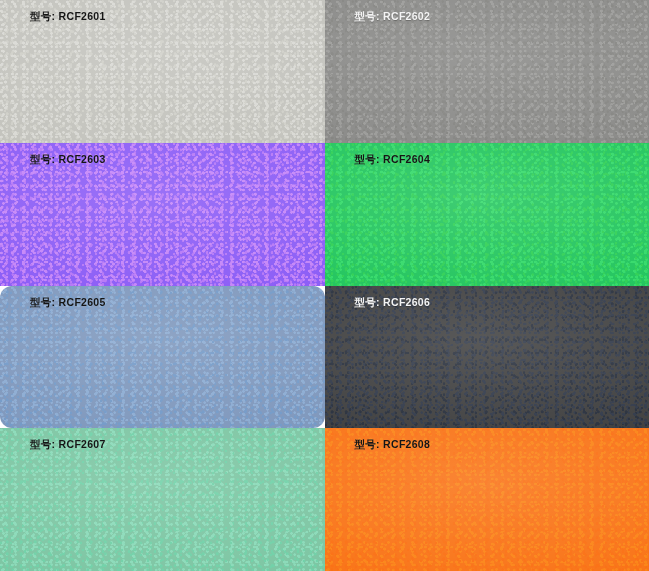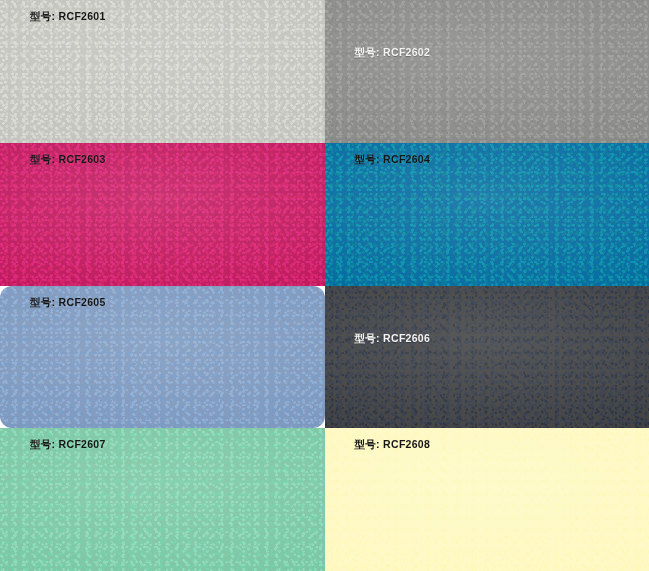--- a/index.html
+++ b/index.html
@@ -57,59 +57,59 @@
     top:9px;
     font-size:10.5px;
     font-weight:bold;
     letter-spacing:0.3px;
     line-height:1.45;
     white-space:nowrap;
     z-index:4;
   }
 
   .swatch-label.dark  { color:#151515; text-shadow:0 0 1px rgba(255,255,255,0.16); }
-  .swatch-label.light { color:#f4f4f4; text-shadow:0 1px 1px rgba(0,0,0,0.28);margin-top:36px; }
+  .swatch-label.light { color:#f4f4f4; text-shadow:0 1px 1px rgba(0,0,0,0.28); }
 </style>
 </head>
 <body>
 
 <div id="swatch-grid">
     <div class="swatch" style="background: rgb(195, 195, 189);">
       <div class="texture" style="background: radial-gradient(circle at 13% 22%, rgb(214, 214, 209) 0px, rgb(214, 214, 209) 1.1px, transparent 1.6px) 0% 0% / 11px 9px, radial-gradient(circle at 38% 9%, rgb(174, 174, 167) 0px, rgb(174, 174, 167) 1px, transparent 1.5px) 0% 0% / 13px 11px, radial-gradient(circle at 62% 31%, rgb(214, 214, 209) 0px, rgb(214, 214, 209) 1.3px, transparent 1.8px) 0% 0% / 9px 13px, radial-gradient(circle at 85% 16%, rgb(174, 174, 167) 0px, rgb(174, 174, 167) 1px, transparent 1.5px) 0% 0% / 15px 10px, radial-gradient(circle at 7% 58%, rgb(174, 174, 167) 0px, rgb(174, 174, 167) 1.2px, transparent 1.7px) 0% 0% / 10px 12px, radial-gradient(circle at 29% 71%, rgb(214, 214, 209) 0px, rgb(214, 214, 209) 1.1px, transparent 1.6px) 0% 0% / 12px 9px, radial-gradient(circle at 51% 49%, rgb(174, 174, 167) 0px, rgb(174, 174, 167) 1.3px, transparent 1.8px) 0% 0% / 14px 12px, radial-gradient(circle at 74% 66%, rgb(214, 214, 209) 0px, rgb(214, 214, 209) 1px, transparent 1.5px) 0% 0% / 9px 10px, radial-gradient(circle at 93% 83%, rgb(174, 174, 167) 0px, rgb(174, 174, 167) 1.2px, transparent 1.7px) 0% 0% / 13px 14px, radial-gradient(circle at 20% 92%, rgb(214, 214, 209) 0px, rgb(214, 214, 209) 1.1px, transparent 1.6px) 0% 0% / 11px 13px, radial-gradient(circle at 44% 87%, rgb(174, 174, 167) 0px, rgb(174, 174, 167) 1px, transparent 1.5px) 0% 0% / 16px 11px, radial-gradient(circle at 68% 96%, rgb(214, 214, 209) 0px, rgb(214, 214, 209) 1.2px, transparent 1.7px) 0% 0% / 10px 15px;"></div>
       <div class="sheen"></div>
       <div class="swatch-label dark">型号: RCF2601</div>
     </div>
     <div class="swatch" style="background: rgb(138, 138, 136);">
       <div class="texture" style="background: radial-gradient(circle at 13% 22%, rgb(162, 162, 160) 0px, rgb(162, 162, 160) 1.1px, transparent 1.6px) 0% 0% / 11px 9px, radial-gradient(circle at 38% 9%, rgb(116, 116, 114) 0px, rgb(116, 116, 114) 1px, transparent 1.5px) 0% 0% / 13px 11px, radial-gradient(circle at 62% 31%, rgb(162, 162, 160) 0px, rgb(162, 162, 160) 1.3px, transparent 1.8px) 0% 0% / 9px 13px, radial-gradient(circle at 85% 16%, rgb(116, 116, 114) 0px, rgb(116, 116, 114) 1px, transparent 1.5px) 0% 0% / 15px 10px, radial-gradient(circle at 7% 58%, rgb(116, 116, 114) 0px, rgb(116, 116, 114) 1.2px, transparent 1.7px) 0% 0% / 10px 12px, radial-gradient(circle at 29% 71%, rgb(162, 162, 160) 0px, rgb(162, 162, 160) 1.1px, transparent 1.6px) 0% 0% / 12px 9px, radial-gradient(circle at 51% 49%, rgb(116, 116, 114) 0px, rgb(116, 116, 114) 1.3px, transparent 1.8px) 0% 0% / 14px 12px, radial-gradient(circle at 74% 66%, rgb(162, 162, 160) 0px, rgb(162, 162, 160) 1px, transparent 1.5px) 0% 0% / 9px 10px, radial-gradient(circle at 93% 83%, rgb(116, 116, 114) 0px, rgb(116, 116, 114) 1.2px, transparent 1.7px) 0% 0% / 13px 14px, radial-gradient(circle at 20% 92%, rgb(162, 162, 160) 0px, rgb(162, 162, 160) 1.1px, transparent 1.6px) 0% 0% / 11px 13px, radial-gradient(circle at 44% 87%, rgb(116, 116, 114) 0px, rgb(116, 116, 114) 1px, transparent 1.5px) 0% 0% / 16px 11px, radial-gradient(circle at 68% 96%, rgb(162, 162, 160) 0px, rgb(162, 162, 160) 1.2px, transparent 1.7px) 0% 0% / 10px 15px;"></div>
       <div class="sheen"></div>
       <div class="swatch-label light">型号: RCF2602</div>
     </div>
-    <div class="swatch" style="background: #be185d;">
+    <div class="swatch" style="background: #8b5cf6;">
       <div class="texture" style="background: radial-gradient(circle at 13% 22%, rgb(243, 231, 196) 0px, rgb(243, 231, 196) 1.1px, transparent 1.6px) 0% 0% / 11px 9px, radial-gradient(circle at 38% 9%, rgb(214, 195, 146) 0px, rgb(214, 195, 146) 1px, transparent 1.5px) 0% 0% / 13px 11px, radial-gradient(circle at 62% 31%, rgb(243, 231, 196) 0px, rgb(243, 231, 196) 1.3px, transparent 1.8px) 0% 0% / 9px 13px, radial-gradient(circle at 85% 16%, rgb(214, 195, 146) 0px, rgb(214, 195, 146) 1px, transparent 1.5px) 0% 0% / 15px 10px, radial-gradient(circle at 7% 58%, rgb(214, 195, 146) 0px, rgb(214, 195, 146) 1.2px, transparent 1.7px) 0% 0% / 10px 12px, radial-gradient(circle at 29% 71%, rgb(243, 231, 196) 0px, rgb(243, 231, 196) 1.1px, transparent 1.6px) 0% 0% / 12px 9px, radial-gradient(circle at 51% 49%, rgb(214, 195, 146) 0px, rgb(214, 195, 146) 1.3px, transparent 1.8px) 0% 0% / 14px 12px, radial-gradient(circle at 74% 66%, rgb(243, 231, 196) 0px, rgb(243, 231, 196) 1px, transparent 1.5px) 0% 0% / 9px 10px, radial-gradient(circle at 93% 83%, rgb(214, 195, 146) 0px, rgb(214, 195, 146) 1.2px, transparent 1.7px) 0% 0% / 13px 14px, radial-gradient(circle at 20% 92%, rgb(243, 231, 196) 0px, rgb(243, 231, 196) 1.1px, transparent 1.6px) 0% 0% / 11px 13px, radial-gradient(circle at 44% 87%, rgb(214, 195, 146) 0px, rgb(214, 195, 146) 1px, transparent 1.5px) 0% 0% / 16px 11px, radial-gradient(circle at 68% 96%, rgb(243, 231, 196) 0px, rgb(243, 231, 196) 1.2px, transparent 1.7px) 0% 0% / 10px 15px;"></div>
       <div class="sheen"></div>
       <div class="swatch-label dark">型号: RCF2603</div>
     </div>
-    <div class="swatch" style="background: #0369a1;">
+    <div class="swatch" style="background: #22c55e;">
       <div class="texture" style="background: radial-gradient(circle at 13% 22%, rgb(242, 213, 154) 0px, rgb(242, 213, 154) 1.1px, transparent 1.6px) 0% 0% / 11px 9px, radial-gradient(circle at 38% 9%, rgb(212, 171, 102) 0px, rgb(212, 171, 102) 1px, transparent 1.5px) 0% 0% / 13px 11px, radial-gradient(circle at 62% 31%, rgb(242, 213, 154) 0px, rgb(242, 213, 154) 1.3px, transparent 1.8px) 0% 0% / 9px 13px, radial-gradient(circle at 85% 16%, rgb(212, 171, 102) 0px, rgb(212, 171, 102) 1px, transparent 1.5px) 0% 0% / 15px 10px, radial-gradient(circle at 7% 58%, rgb(212, 171, 102) 0px, rgb(212, 171, 102) 1.2px, transparent 1.7px) 0% 0% / 10px 12px, radial-gradient(circle at 29% 71%, rgb(242, 213, 154) 0px, rgb(242, 213, 154) 1.1px, transparent 1.6px) 0% 0% / 12px 9px, radial-gradient(circle at 51% 49%, rgb(212, 171, 102) 0px, rgb(212, 171, 102) 1.3px, transparent 1.8px) 0% 0% / 14px 12px, radial-gradient(circle at 74% 66%, rgb(242, 213, 154) 0px, rgb(242, 213, 154) 1px, transparent 1.5px) 0% 0% / 9px 10px, radial-gradient(circle at 93% 83%, rgb(212, 171, 102) 0px, rgb(212, 171, 102) 1.2px, transparent 1.7px) 0% 0% / 13px 14px, radial-gradient(circle at 20% 92%, rgb(242, 213, 154) 0px, rgb(242, 213, 154) 1.1px, transparent 1.6px) 0% 0% / 11px 13px, radial-gradient(circle at 44% 87%, rgb(212, 171, 102) 0px, rgb(212, 171, 102) 1px, transparent 1.5px) 0% 0% / 16px 11px, radial-gradient(circle at 68% 96%, rgb(242, 213, 154) 0px, rgb(242, 213, 154) 1.2px, transparent 1.7px) 0% 0% / 10px 15px;"></div>
       <div class="sheen"></div>
       <div class="swatch-label dark">型号: RCF2604</div>
     </div>
     <div class="swatch" style="background: rgb(126, 151, 188); border-radius: 12px;">
       <div class="texture" style="background: radial-gradient(circle at 13% 22%, rgb(151, 172, 205) 0px, rgb(151, 172, 205) 1.1px, transparent 1.6px) 0% 0% / 11px 9px, radial-gradient(circle at 38% 9%, rgb(106, 130, 166) 0px, rgb(106, 130, 166) 1px, transparent 1.5px) 0% 0% / 13px 11px, radial-gradient(circle at 62% 31%, rgb(151, 172, 205) 0px, rgb(151, 172, 205) 1.3px, transparent 1.8px) 0% 0% / 9px 13px, radial-gradient(circle at 85% 16%, rgb(106, 130, 166) 0px, rgb(106, 130, 166) 1px, transparent 1.5px) 0% 0% / 15px 10px, radial-gradient(circle at 7% 58%, rgb(106, 130, 166) 0px, rgb(106, 130, 166) 1.2px, transparent 1.7px) 0% 0% / 10px 12px, radial-gradient(circle at 29% 71%, rgb(151, 172, 205) 0px, rgb(151, 172, 205) 1.1px, transparent 1.6px) 0% 0% / 12px 9px, radial-gradient(circle at 51% 49%, rgb(106, 130, 166) 0px, rgb(106, 130, 166) 1.3px, transparent 1.8px) 0% 0% / 14px 12px, radial-gradient(circle at 74% 66%, rgb(151, 172, 205) 0px, rgb(151, 172, 205) 1px, transparent 1.5px) 0% 0% / 9px 10px, radial-gradient(circle at 93% 83%, rgb(106, 130, 166) 0px, rgb(106, 130, 166) 1.2px, transparent 1.7px) 0% 0% / 13px 14px, radial-gradient(circle at 20% 92%, rgb(151, 172, 205) 0px, rgb(151, 172, 205) 1.1px, transparent 1.6px) 0% 0% / 11px 13px, radial-gradient(circle at 44% 87%, rgb(106, 130, 166) 0px, rgb(106, 130, 166) 1px, transparent 1.5px) 0% 0% / 16px 11px, radial-gradient(circle at 68% 96%, rgb(151, 172, 205) 0px, rgb(151, 172, 205) 1.2px, transparent 1.7px) 0% 0% / 10px 15px;"></div>
       <div class="sheen"></div>
       <div class="swatch-label dark">型号: RCF2605</div>
     </div>
     <div class="swatch" style="background: #404040;">
       <div class="texture" style="background: radial-gradient(circle at 13% 22%, rgb(74, 106, 162) 0px, rgb(74, 106, 162) 1.1px, transparent 1.6px) 0% 0% / 11px 9px, radial-gradient(circle at 38% 9%, rgb(42, 69, 116) 0px, rgb(42, 69, 116) 1px, transparent 1.5px) 0% 0% / 13px 11px, radial-gradient(circle at 62% 31%, rgb(74, 106, 162) 0px, rgb(74, 106, 162) 1.3px, transparent 1.8px) 0% 0% / 9px 13px, radial-gradient(circle at 85% 16%, rgb(42, 69, 116) 0px, rgb(42, 69, 116) 1px, transparent 1.5px) 0% 0% / 15px 10px, radial-gradient(circle at 7% 58%, rgb(42, 69, 116) 0px, rgb(42, 69, 116) 1.2px, transparent 1.7px) 0% 0% / 10px 12px, radial-gradient(circle at 29% 71%, rgb(74, 106, 162) 0px, rgb(74, 106, 162) 1.1px, transparent 1.6px) 0% 0% / 12px 9px, radial-gradient(circle at 51% 49%, rgb(42, 69, 116) 0px, rgb(42, 69, 116) 1.3px, transparent 1.8px) 0% 0% / 14px 12px, radial-gradient(circle at 74% 66%, rgb(74, 106, 162) 0px, rgb(74, 106, 162) 1px, transparent 1.5px) 0% 0% / 9px 10px, radial-gradient(circle at 93% 83%, rgb(42, 69, 116) 0px, rgb(42, 69, 116) 1.2px, transparent 1.7px) 0% 0% / 13px 14px, radial-gradient(circle at 20% 92%, rgb(74, 106, 162) 0px, rgb(74, 106, 162) 1.1px, transparent 1.6px) 0% 0% / 11px 13px, radial-gradient(circle at 44% 87%, rgb(42, 69, 116) 0px, rgb(42, 69, 116) 1px, transparent 1.5px) 0% 0% / 16px 11px, radial-gradient(circle at 68% 96%, rgb(74, 106, 162) 0px, rgb(74, 106, 162) 1.2px, transparent 1.7px) 0% 0% / 10px 15px;"></div>
       <div class="sheen"></div>
       <div class="swatch-label light">型号: RCF2606</div>
     </div>
     <div class="swatch" style="background: rgb(124, 197, 162); text-align: center;">
       <div class="texture" style="background: radial-gradient(circle at 13% 22%, rgb(151, 214, 183) 0px, rgb(151, 214, 183) 1.1px, transparent 1.6px) 0% 0% / 11px 9px, radial-gradient(circle at 38% 9%, rgb(103, 173, 139) 0px, rgb(103, 173, 139) 1px, transparent 1.5px) 0% 0% / 13px 11px, radial-gradient(circle at 62% 31%, rgb(151, 214, 183) 0px, rgb(151, 214, 183) 1.3px, transparent 1.8px) 0% 0% / 9px 13px, radial-gradient(circle at 85% 16%, rgb(103, 173, 139) 0px, rgb(103, 173, 139) 1px, transparent 1.5px) 0% 0% / 15px 10px, radial-gradient(circle at 7% 58%, rgb(103, 173, 139) 0px, rgb(103, 173, 139) 1.2px, transparent 1.7px) 0% 0% / 10px 12px, radial-gradient(circle at 29% 71%, rgb(151, 214, 183) 0px, rgb(151, 214, 183) 1.1px, transparent 1.6px) 0% 0% / 12px 9px, radial-gradient(circle at 51% 49%, rgb(103, 173, 139) 0px, rgb(103, 173, 139) 1.3px, transparent 1.8px) 0% 0% / 14px 12px, radial-gradient(circle at 74% 66%, rgb(151, 214, 183) 0px, rgb(151, 214, 183) 1px, transparent 1.5px) 0% 0% / 9px 10px, radial-gradient(circle at 93% 83%, rgb(103, 173, 139) 0px, rgb(103, 173, 139) 1.2px, transparent 1.7px) 0% 0% / 13px 14px, radial-gradient(circle at 20% 92%, rgb(151, 214, 183) 0px, rgb(151, 214, 183) 1.1px, transparent 1.6px) 0% 0% / 11px 13px, radial-gradient(circle at 44% 87%, rgb(103, 173, 139) 0px, rgb(103, 173, 139) 1px, transparent 1.5px) 0% 0% / 16px 11px, radial-gradient(circle at 68% 96%, rgb(151, 214, 183) 0px, rgb(151, 214, 183) 1.2px, transparent 1.7px) 0% 0% / 10px 15px;"></div>
       <div class="sheen"></div>
       <div class="swatch-label dark">型号: RCF2607</div>
     </div>
-    <div class="swatch" style="background: #fef9c3;">
+    <div class="swatch" style="background: #f97316;">
       <div class="texture" style="background: radial-gradient(circle at 13% 22%, rgb(242, 162, 122) 0px, rgb(242, 162, 122) 1.1px, transparent 1.6px) 0% 0% / 11px 9px, radial-gradient(circle at 38% 9%, rgb(208, 118, 75) 0px, rgb(208, 118, 75) 1px, transparent 1.5px) 0% 0% / 13px 11px, radial-gradient(circle at 62% 31%, rgb(242, 162, 122) 0px, rgb(242, 162, 122) 1.3px, transparent 1.8px) 0% 0% / 9px 13px, radial-gradient(circle at 85% 16%, rgb(208, 118, 75) 0px, rgb(208, 118, 75) 1px, transparent 1.5px) 0% 0% / 15px 10px, radial-gradient(circle at 7% 58%, rgb(208, 118, 75) 0px, rgb(208, 118, 75) 1.2px, transparent 1.7px) 0% 0% / 10px 12px, radial-gradient(circle at 29% 71%, rgb(242, 162, 122) 0px, rgb(242, 162, 122) 1.1px, transparent 1.6px) 0% 0% / 12px 9px, radial-gradient(circle at 51% 49%, rgb(208, 118, 75) 0px, rgb(208, 118, 75) 1.3px, transparent 1.8px) 0% 0% / 14px 12px, radial-gradient(circle at 74% 66%, rgb(242, 162, 122) 0px, rgb(242, 162, 122) 1px, transparent 1.5px) 0% 0% / 9px 10px, radial-gradient(circle at 93% 83%, rgb(208, 118, 75) 0px, rgb(208, 118, 75) 1.2px, transparent 1.7px) 0% 0% / 13px 14px, radial-gradient(circle at 20% 92%, rgb(242, 162, 122) 0px, rgb(242, 162, 122) 1.1px, transparent 1.6px) 0% 0% / 11px 13px, radial-gradient(circle at 44% 87%, rgb(208, 118, 75) 0px, rgb(208, 118, 75) 1px, transparent 1.5px) 0% 0% / 16px 11px, radial-gradient(circle at 68% 96%, rgb(242, 162, 122) 0px, rgb(242, 162, 122) 1.2px, transparent 1.7px) 0% 0% / 10px 15px;"></div>
       <div class="sheen"></div>
       <div class="swatch-label dark">型号: RCF2608</div>
     </div>
   </div>
 
 </body></html>

